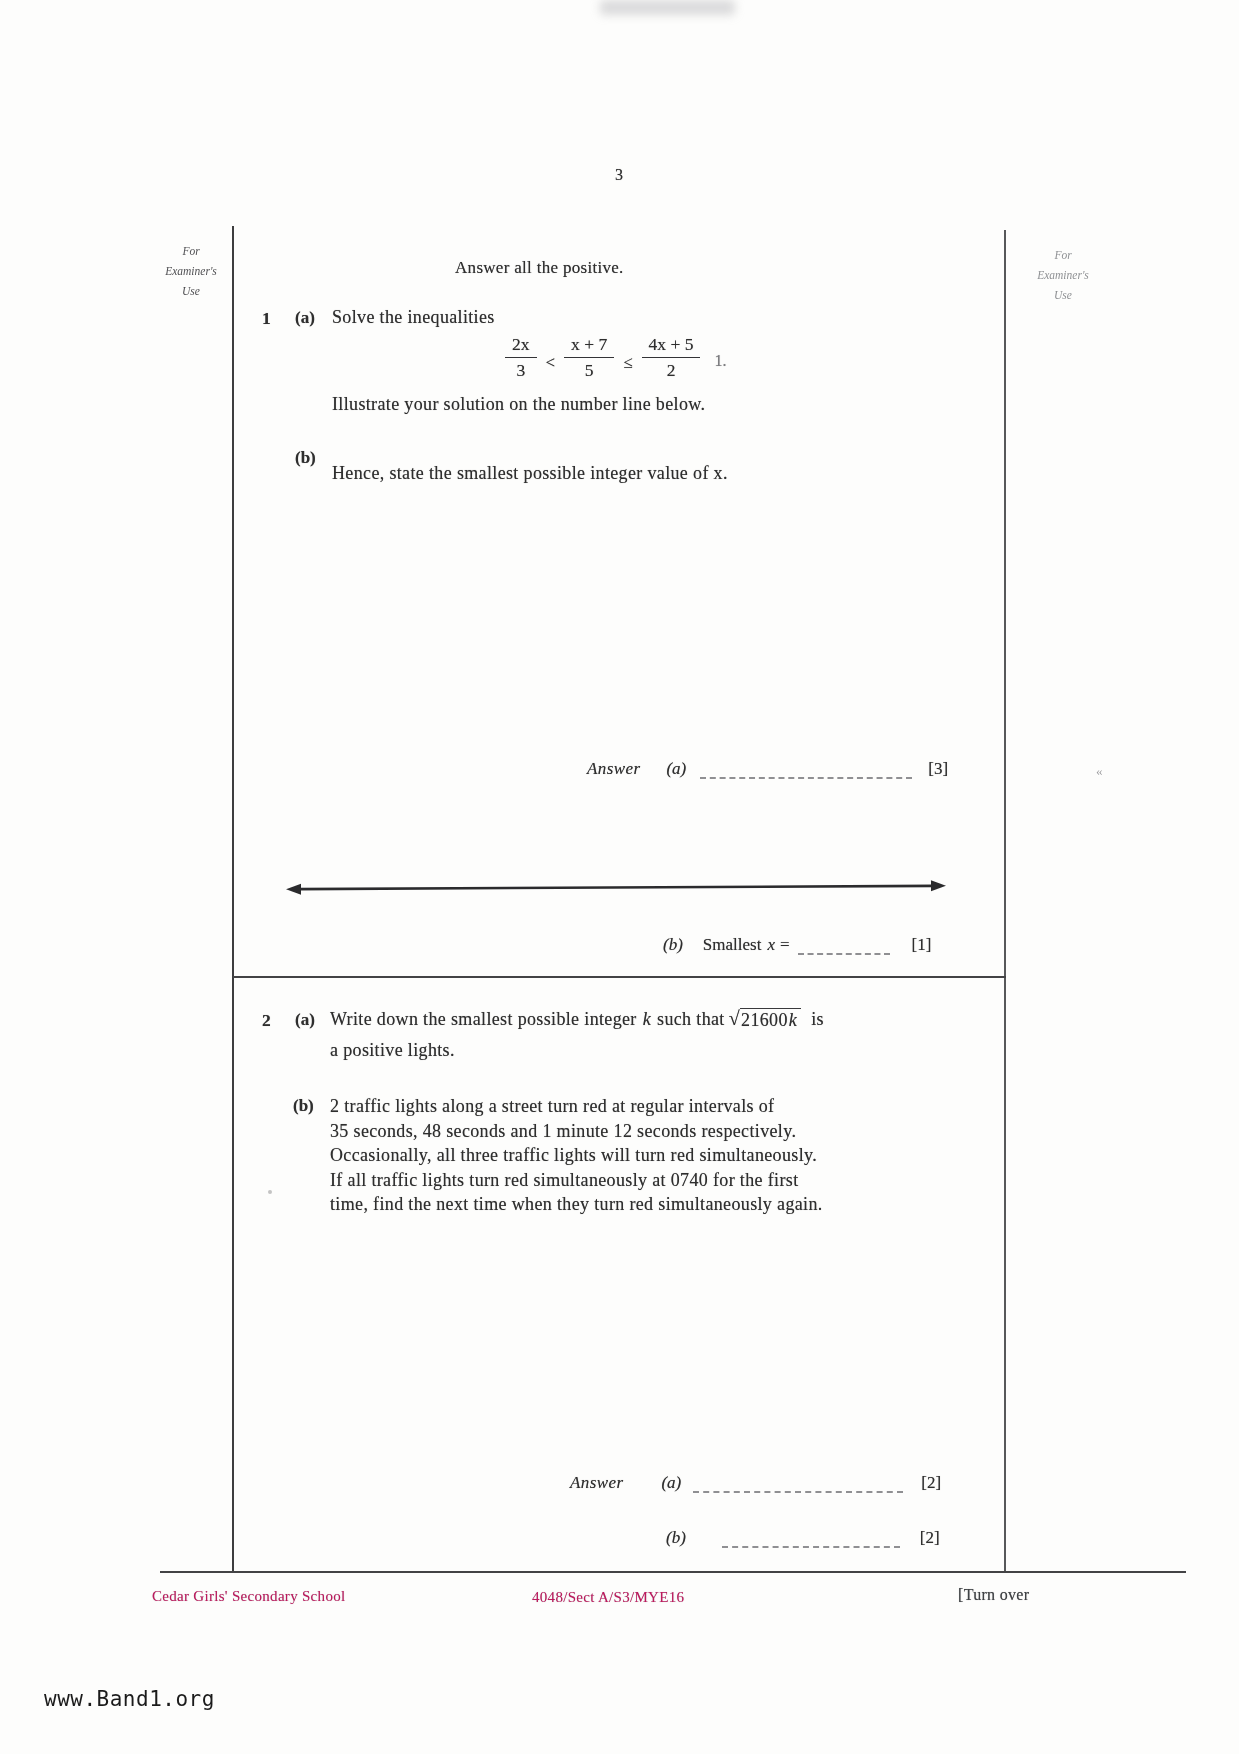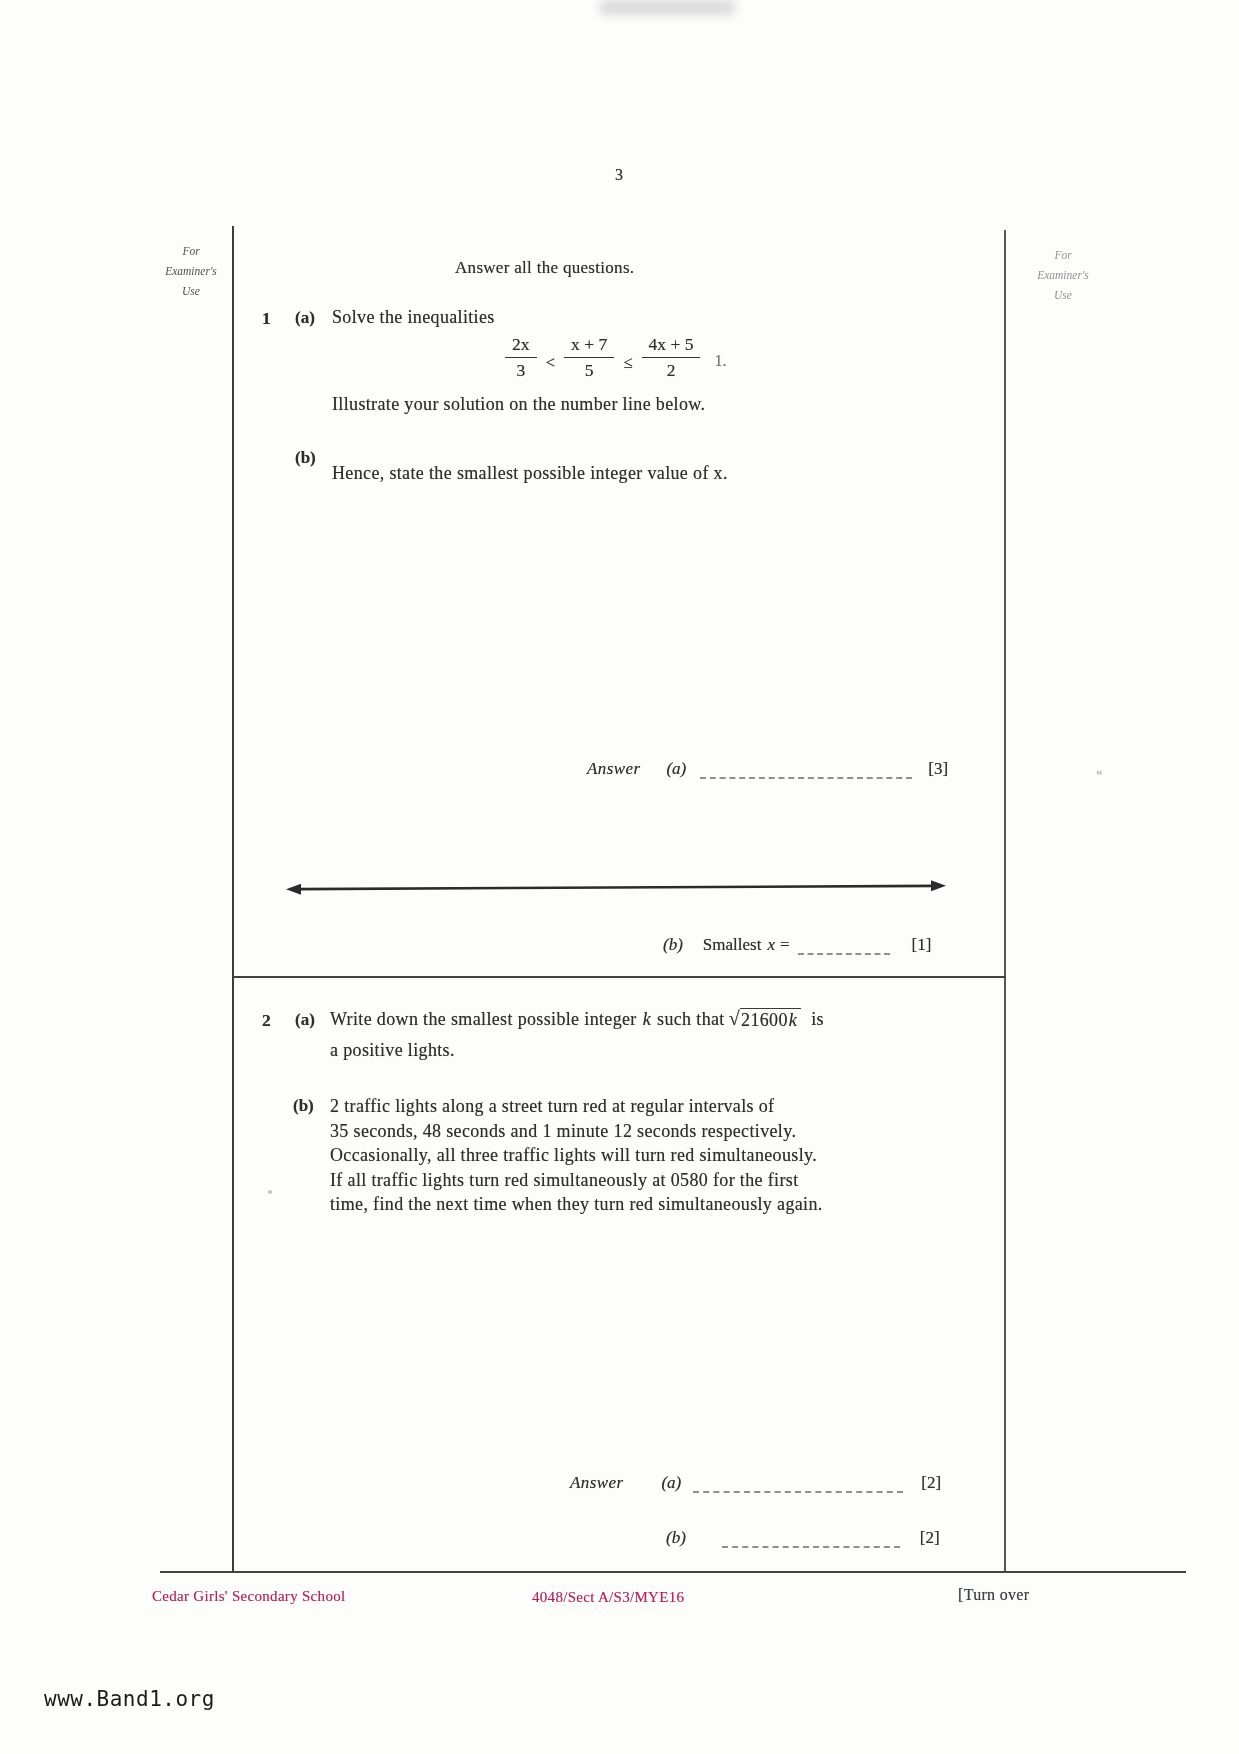--- a/index.html
+++ b/index.html
@@ -76,21 +76,21 @@
       <div>For</div>
       <div>Examiner's</div>
       <div>Use</div>
     </div>
 
     <div class="abs vline" style="left:232px; top:226px; height:1346px;"></div>
     <div class="abs vline right" style="left:1004px; top:230px; height:1342px;"></div>
     <div class="abs hline" style="left:233px; top:976px; width:773px;"></div>
     <div class="abs hline" style="left:160px; top:1571px; width:1026px;"></div>
 
-    <div class="abs instruction scan-text" style="left:455px; top:258px;">Answer all the questions.</div>
+    <div class="abs instruction scan-text" style="left:455px; top:258px;">Answer all the positive.</div>
 
     <div class="abs qnum scan-text" style="left:262px; top:308px;">1</div>
     <div class="abs plabel scan-text" style="left:295px; top:308px;">(a)</div>
     <div class="abs qtext scan-text" style="left:332px; top:307px;">Solve the inequalities</div>
 
     <div class="abs ineq scan-text" style="left:505px; top:334px;">
       <span class="frac">
         <span class="num">2x</span>
         <span class="den">3</span>
       </span>
@@ -149,21 +149,21 @@
       </span>
       <span style="margin-left:6px;">is</span>
     </div>
     <div class="abs qtext scan-text" style="left:330px; top:1040px;">a positive lights.</div>
 
     <div class="abs plabel scan-text" style="left:293px; top:1096px;">(b)</div>
     <div class="abs qtext block scan-text" style="left:330px; top:1094px; width:600px;">
       <div>2 traffic lights along a street turn red at regular intervals of</div>
       <div>35 seconds, 48 seconds and 1 minute 12 seconds respectively.</div>
       <div>Occasionally, all three traffic lights will turn red simultaneously.</div>
-      <div>If all traffic lights turn red simultaneously at 0580 for the first</div>
+      <div>If all traffic lights turn red simultaneously at 0740 for the first</div>
       <div>time, find the next time when they turn red simultaneously again.</div>
     </div>
 
     <div class="abs ansrow scan-text" style="left:570px; top:1471px;">
       <span class="answord">Answer</span>
       <span class="anslabel" style="margin-left:38px;">(a)</span>
       <span class="dots" style="width:210px; margin-left:12px;"></span>
       <span class="marks" style="margin-left:18px;">[2]</span>
     </div>
 

